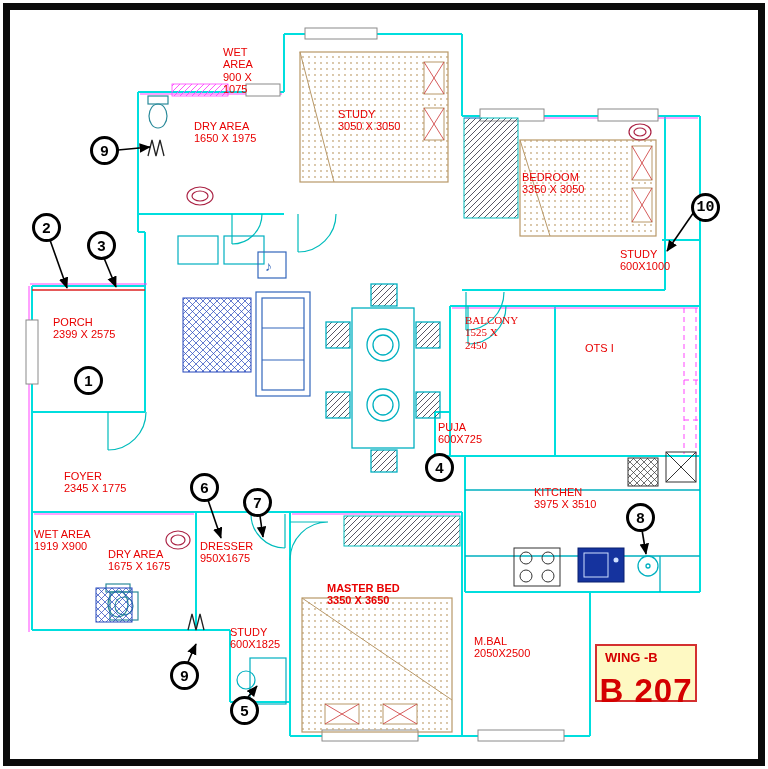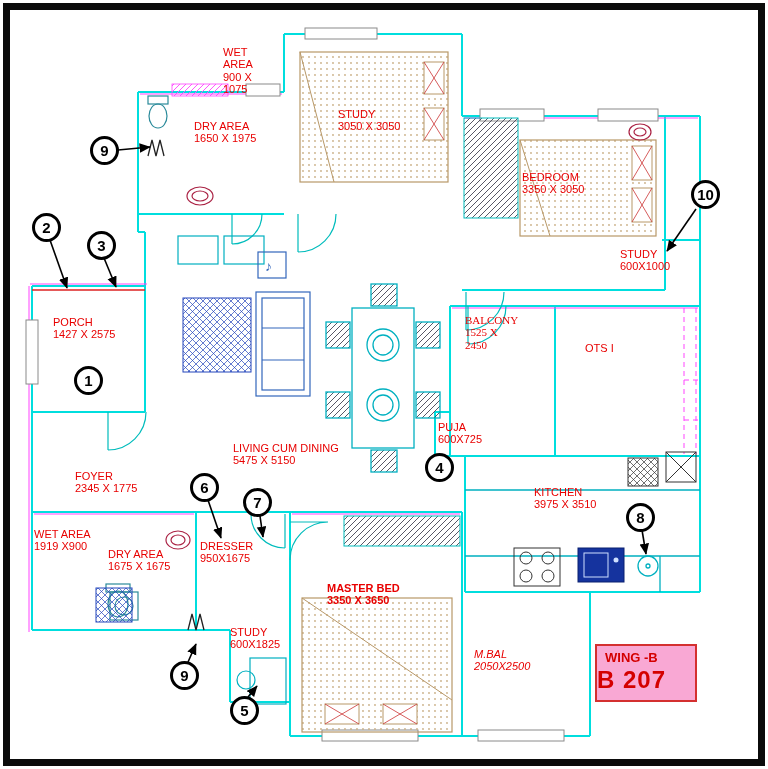--- a/index.html
+++ b/index.html
@@ -6,23 +6,23 @@
   .stage{position:relative;width:768px;height:769px;background:#ffffff;overflow:hidden;
          font-family:"Liberation Sans",sans-serif;}
   .border-frame{position:absolute;inset:3px;border:7px solid #0b0b0b;pointer-events:none;z-index:40;}
   svg.plan{position:absolute;left:0;top:0;z-index:1;}
   .room-label{position:absolute;color:#e80000;font-size:11px;line-height:1.12;z-index:10;}
   .room-label .rl,.room-label .rd{white-space:normal;}
   .callout{position:absolute;width:29px;height:29px;border:3px solid #000;border-radius:50%;
            background:#fff;display:flex;align-items:center;justify-content:center;
            font-weight:bold;font-size:15px;color:#000;box-sizing:border-box;z-index:20;}
   .unit-box{position:absolute;left:595px;top:644px;width:102px;height:58px;border:2px solid #d43030;
-            box-sizing:border-box;color:#d40000;background:#f9a8d4;z-index:15;}
+            box-sizing:border-box;color:#d40000;background:#fef9c3;z-index:15;}
   .unit-box .wing{font-size:13px;font-weight:bold;padding:4px 0 0 8px;}
-  .unit-box .unit{font-size:24px;font-weight:bold;margin-top:1px;letter-spacing:1px;}
+  .unit-box .unit{font-size:33px;font-weight:bold;text-align:center;margin-top:7px;letter-spacing:1px;}
 </style>
 </head>
 <body>
 
 <div class="stage">
   <div class="border-frame"></div>
 
   <svg class="plan" width="768" height="769" viewBox="0 0 768 769">
     <defs>
       <marker id="arrow" markerWidth="9" markerHeight="9" refX="6.5" refY="3" orient="auto">
@@ -223,39 +223,35 @@
   <div class="room-label" style="left:522px;top:171px;width:95px;">
       <div class="rl">BEDROOM</div>
       <div class="rd">3350 X 3050</div>
     </div>
   <div class="room-label" style="left:620px;top:248px;width:70px;">
       <div class="rl">STUDY</div>
       <div class="rd">600X1000</div>
     </div>
   <div class="room-label" style="left:53px;top:316px;width:82px;">
       <div class="rl">PORCH</div>
-      <div class="rd">1427 X 2575</div>
+      <div class="rd">2399 X 2575</div>
     </div>
   <div class="room-label" style="left:465px;top:314px;width:55px;font-family:Liberation Serif, serif;">
       <div class="rl">BALCONY</div>
       <div class="rd">1525 X 2450</div>
     </div>
   <div class="room-label" style="left:585px;top:342px;width:60px;">
       <div class="rl">OTS I</div>
       <div class="rd"></div>
     </div>
   <div class="room-label" style="left:438px;top:421px;width:65px;">
       <div class="rl">PUJA</div>
       <div class="rd">600X725</div>
     </div>
-  <div class="room-label" style="left:233px;top:442px;width:140px;">
-      <div class="rl">LIVING CUM DINING</div>
-      <div class="rd">5475 X 5150</div>
-    </div>
-  <div class="room-label" style="left:75px;top:470px;width:85px;">
+  <div class="room-label" style="left:64px;top:470px;width:85px;">
       <div class="rl">FOYER</div>
       <div class="rd">2345 X 1775</div>
     </div>
   <div class="room-label" style="left:534px;top:486px;width:95px;">
       <div class="rl">KITCHEN</div>
       <div class="rd">3975 X 3510</div>
     </div>
   <div class="room-label" style="left:34px;top:528px;width:72px;">
       <div class="rl">WET AREA</div>
       <div class="rd">1919 X900</div>
@@ -269,38 +265,38 @@
       <div class="rd">950X1675</div>
     </div>
   <div class="room-label" style="left:327px;top:582px;width:95px;font-weight:bold;">
       <div class="rl">MASTER BED</div>
       <div class="rd">3350 X 3650</div>
     </div>
   <div class="room-label" style="left:230px;top:626px;width:75px;">
       <div class="rl">STUDY</div>
       <div class="rd">600X1825</div>
     </div>
-  <div class="room-label" style="left:474px;top:648px;width:80px;font-style:italic;">
+  <div class="room-label" style="left:474px;top:635px;width:80px;">
       <div class="rl">M.BAL</div>
       <div class="rd">2050X2500</div>
     </div>
 
   <div class="callout" style="left:90px;top:136px;">
       <span>9</span>
     </div>
   <div class="callout" style="left:32px;top:213px;">
       <span>2</span>
     </div>
   <div class="callout" style="left:87px;top:231px;">
       <span>3</span>
     </div>
   <div class="callout" style="left:74px;top:366px;">
       <span>1</span>
     </div>
-  <div class="callout" style="left:691px;top:180px;">
+  <div class="callout" style="left:691px;top:193px;font-family:Liberation Mono, monospace;">
       <span>10</span>
     </div>
   <div class="callout" style="left:425px;top:453px;">
       <span>4</span>
     </div>
   <div class="callout" style="left:190px;top:473px;">
       <span>6</span>
     </div>
   <div class="callout" style="left:243px;top:488px;">
       <span>7</span>

